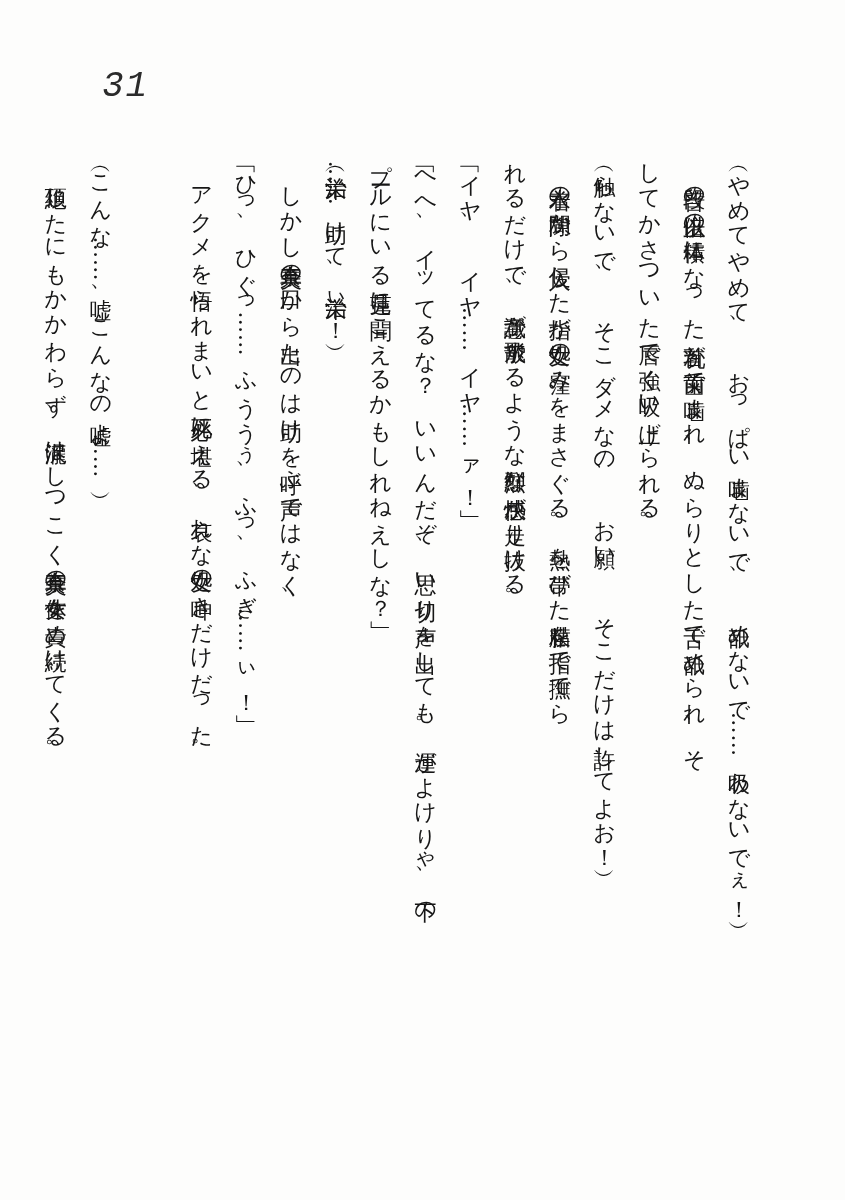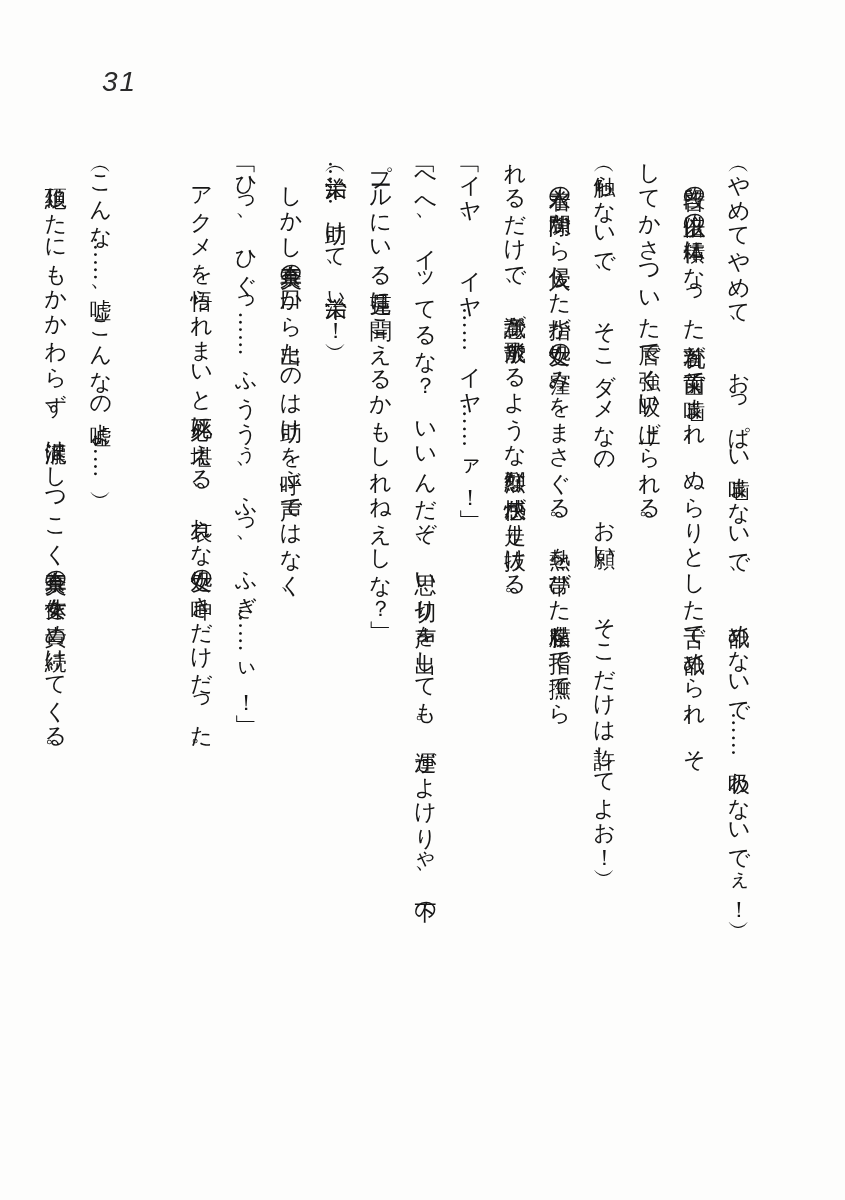--- a/index.html
+++ b/index.html
@@ -16,25 +16,25 @@
   }
   .page {
     position: absolute;
     inset: 0;
     background: #fdfdfc;
   }
   .page-number {
     position: absolute;
     left: 102px;
     top: 66px;
-    font-size: 28px;
+    font-size: 36px;
     font-style: italic;
     color: #2b2b2b;
     letter-spacing: 2px;
-    font-family: Liberation Sans, sans-serif;
+    font-family: Liberation Mono, monospace;
   }
   .text-block {
     position: absolute;
     top: 148px;
     right: 84px;
     height: 864px;
     writing-mode: vertical-rl;
     text-orientation: mixed;
     font-size: 22px;
     line-height: 44.8px;

